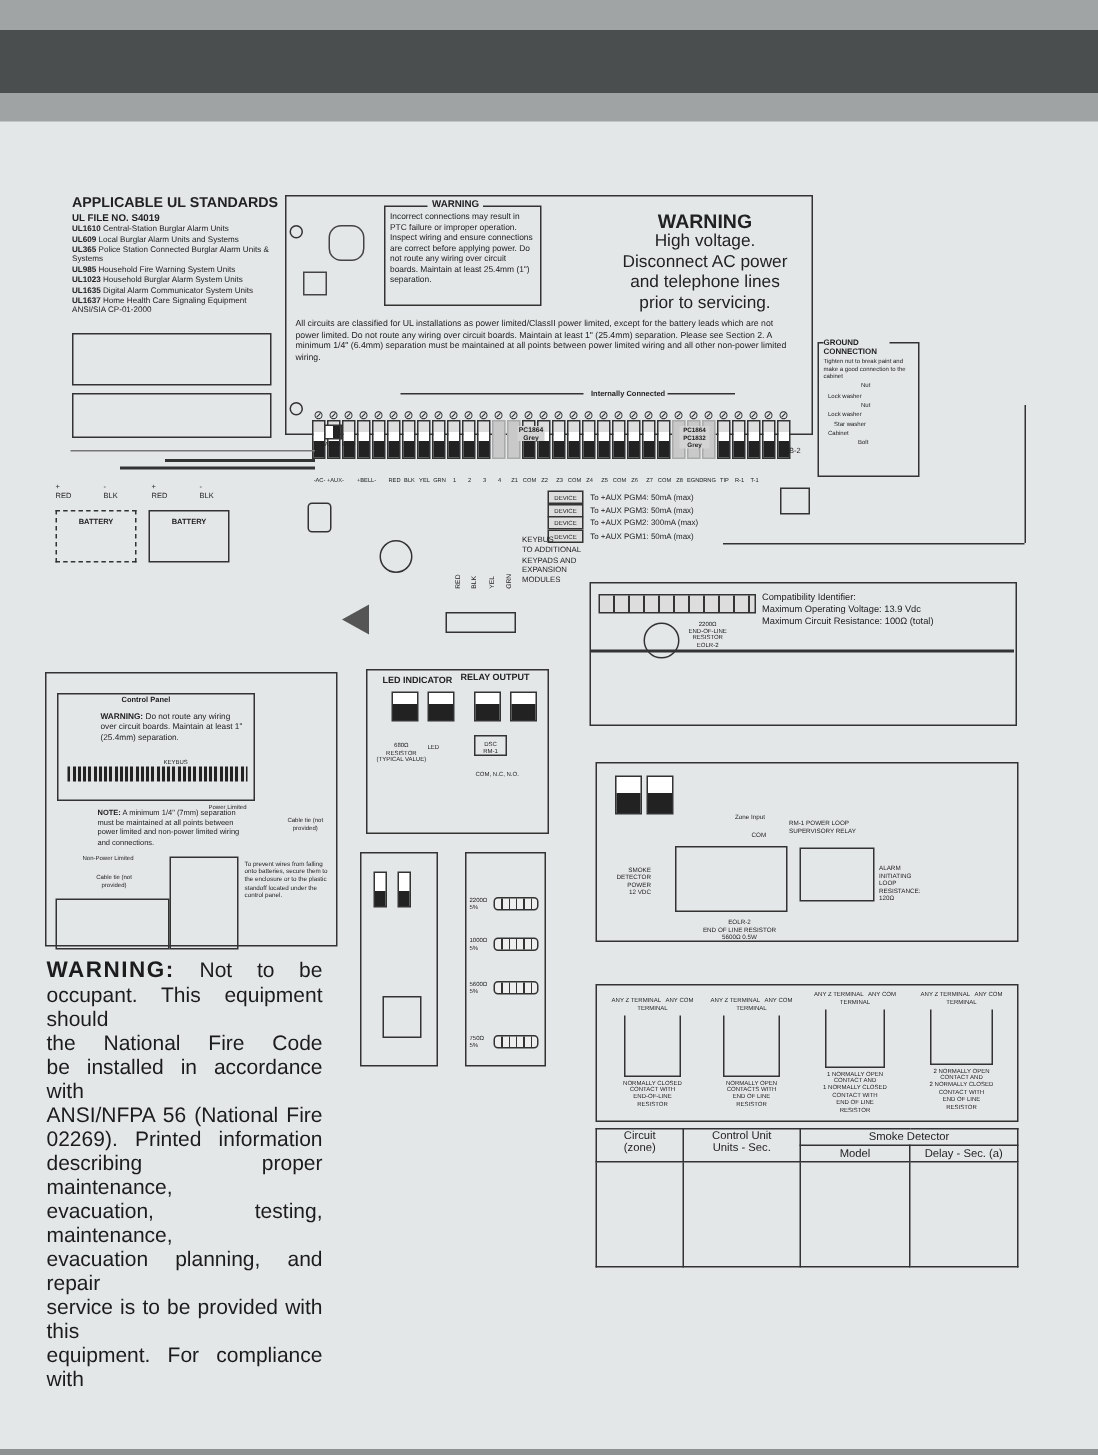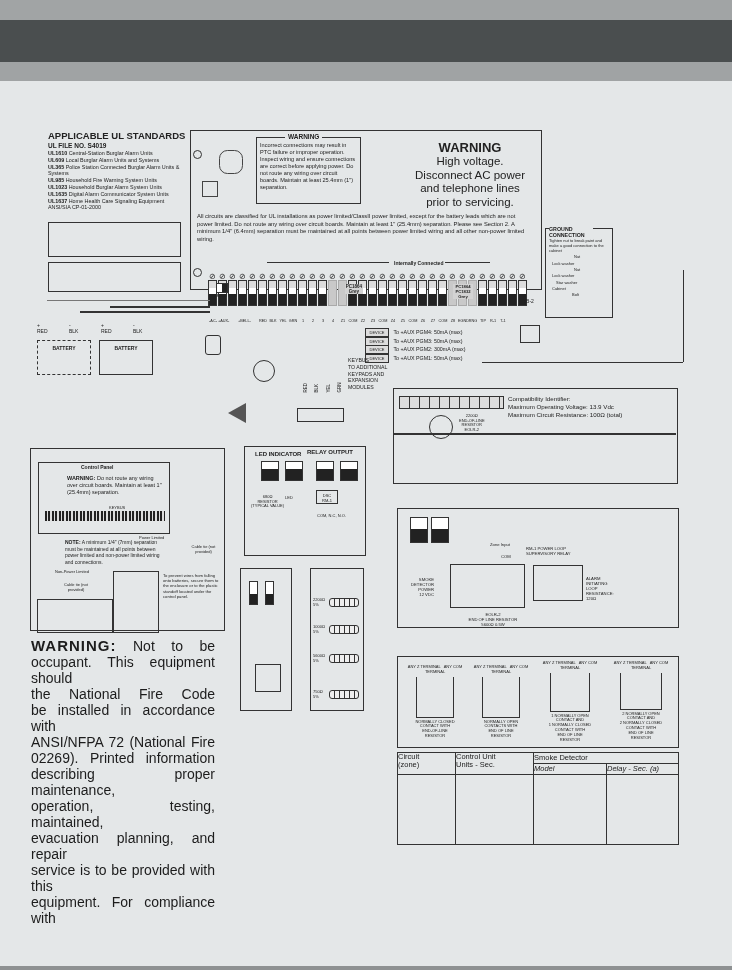--- a/index.html
+++ b/index.html
@@ -12,21 +12,21 @@
   .box{position:absolute;border:1.5px solid #333;box-sizing:border-box;}
   .tiny{font-size:5px;line-height:6px;}
   .small{font-size:6px;line-height:7.4px;}
   .term{display:inline-block;width:9px;height:26px;border:1px solid #333;box-sizing:border-box;background:linear-gradient(#ddd 0 30%,#fff 30% 55%,#222 55% 100%);margin-right:1px;position:relative;}
   .term.grey{background:#c9c9c9;border-color:#aaa;}
   .term::before{content:"⊘";position:absolute;top:-9px;left:0;font-size:8px;}
   .tlabel{display:inline-block;width:10px;font-size:3.8px;text-align:center;}
   .wire{position:absolute;background:#333;}
   .device{position:absolute;width:22px;height:7px;border:1px solid #333;font-size:4px;line-height:7px;text-align:center;background:#ddd;}
   table.sd{border-collapse:collapse;position:absolute;left:397px;top:752px;width:282px;font-size:7.5px;}
-  table.sd td{border:1.5px solid #333;padding:0;vertical-align:top;}
+  table.sd td{border:1.5px solid #333;text-align:center;padding:0;vertical-align:top;}
   .resistor{display:inline-block;width:28px;height:7px;border:1px solid #333;border-radius:3px;background:repeating-linear-gradient(90deg,#eee 0 4px,#333 4px 5px);vertical-align:middle;}
   .warnbig{font-size:14px;line-height:16px;text-align:justify;text-align-last:justify;}
 </style>
 </head>
 <body>
 
 <div class="abs band-top"></div>
 <div class="abs band-dark"></div>
 <div class="abs band-mid"></div>
 
@@ -284,41 +284,41 @@
     <td rowspan="2" style="width:57px;line-height:8px;">
           <div>Circuit</div>
           <div>(zone)</div>
         </td>
     <td rowspan="2" style="width:77px;line-height:8px;">
           <div>Control Unit</div>
           <div>Units - Sec.</div>
         </td>
     <td colspan="2">Smoke Detector</td>
   </tr>
-  <tr style="height:11px;font-style:italic;">
+  <tr style="height:11px;">
     <td style="width:72px;">Model</td>
     <td>Delay - Sec. (a)</td>
   </tr>
   <tr style="height:70px;">
     <td></td>
     <td></td>
     <td></td>
     <td></td>
   </tr>
 </tbody>
   </table>
 
 <div class="abs" style="left:31px;top:638px;width:184px;color:#1c1c1c;">
   <div class="warnbig"><b style="font-size:15px;letter-spacing:1px;">WARNING:</b> <span>Not to be</span></div>
   <div class="warnbig">occupant. This equipment should</div>
   <div class="warnbig">the National Fire Code</div>
   <div class="warnbig">be installed in accordance with</div>
-  <div class="warnbig">ANSI/NFPA 72 (National Fire</div>
+  <div class="warnbig">ANSI/NFPA 56 (National Fire</div>
   <div class="warnbig">02269). Printed information</div>
   <div class="warnbig">describing proper maintenance,</div>
-  <div class="warnbig">operation, testing, maintained,</div>
+  <div class="warnbig">evacuation, testing, maintenance,</div>
   <div class="warnbig">evacuation planning, and repair</div>
   <div class="warnbig">service is to be provided with this</div>
   <div class="warnbig">equipment. For compliance with</div>
 
 </div>
 
 <div class="abs band-bottom"></div>
 
 </body></html>

